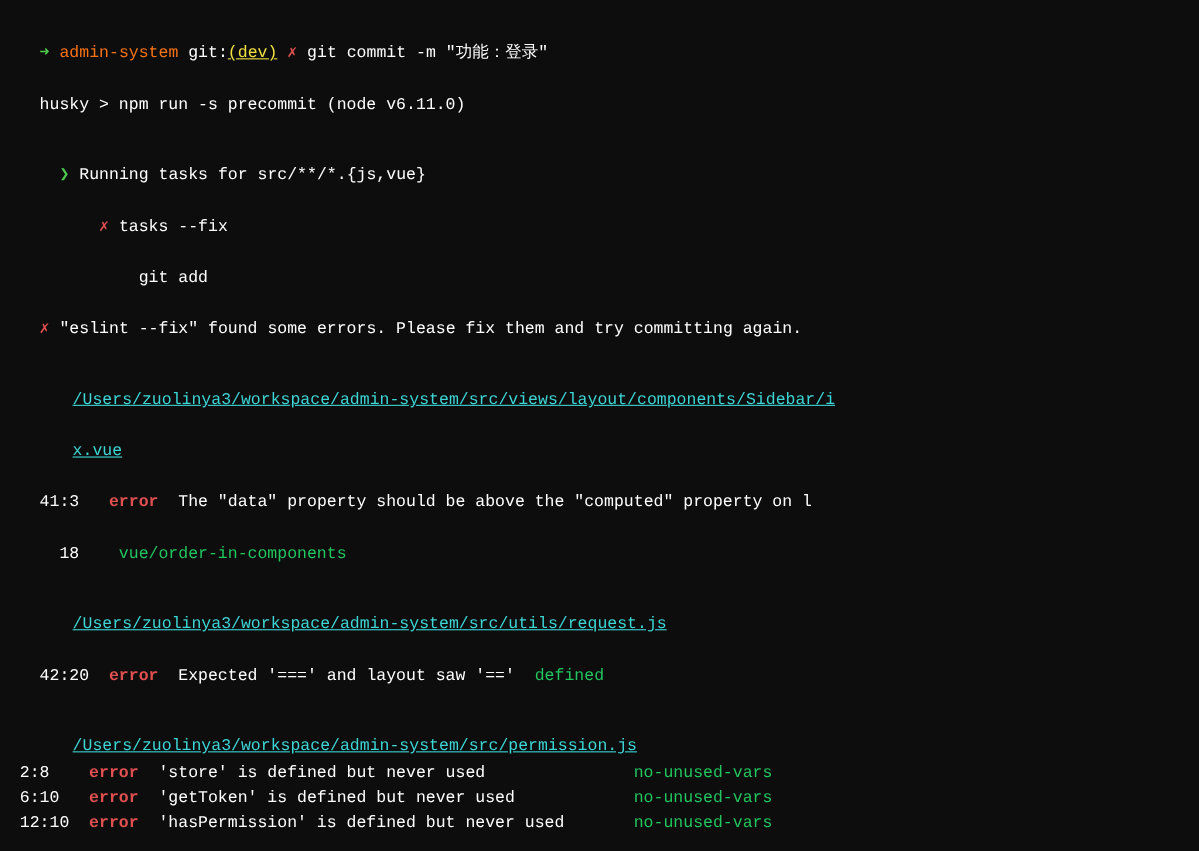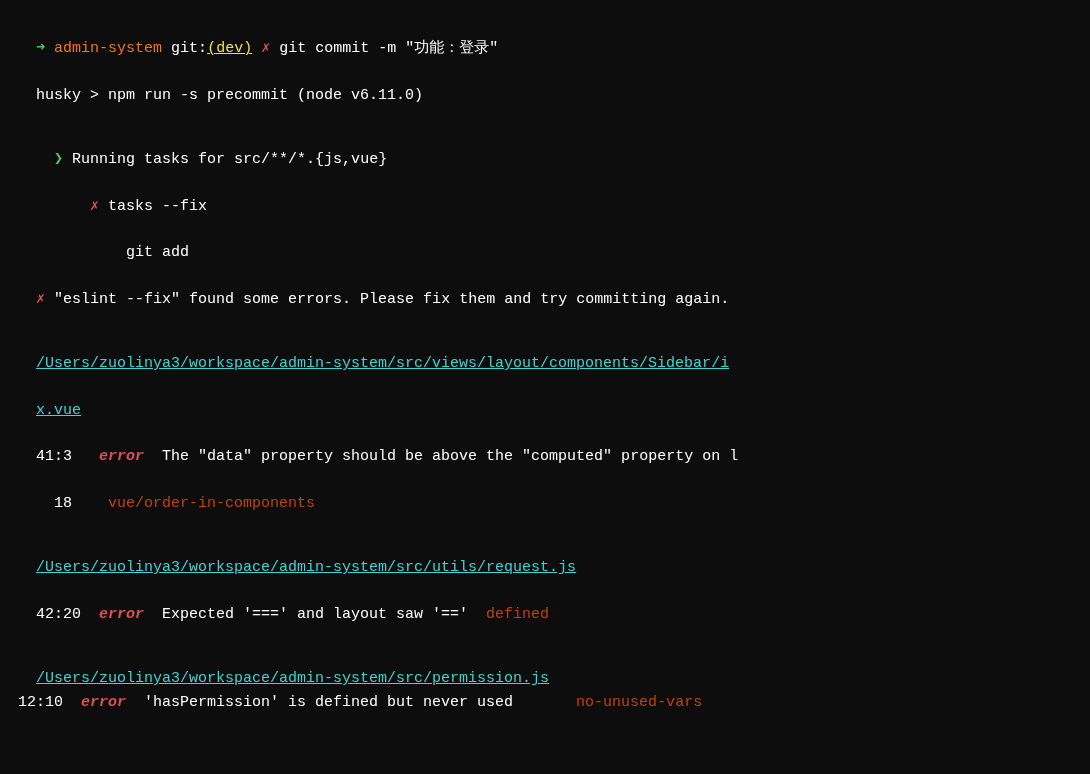--- a/index.html
+++ b/index.html
@@ -14,28 +14,27 @@
       padding: 14px 18px 14px 18px;
       position: relative;
       overflow-x: hidden;
     }
     .line { white-space: pre; display: block; }
     .green { color: #4ec94e; }
     .cyan { color: #f97316; }
     .yellow { color: #f0e040; text-decoration: underline; }
     .red { color: #e05050; }
     .white { color: #ffffff; margin-top: 21px; }
-    .link-cyan { color: #3dd5d5; text-decoration: underline; }
+    .link-cyan { color: #3dd5d5; text-decoration: underline; margin-left: 30px; }
     .error-label {
       color: #e05050;
       font-weight: bold;
-      font-style: italic;
     }
     .rule-label {
-      color: #c2410c;
+      color: #22c55e;
       text-align: center;
     }
     .blank { height: 18px; }
   </style>
 </head>
 <body>
 
 <div class="line">
   <span class="green">➜ </span><span class="cyan">admin-system</span><span> </span><span class="white">git:</span><span class="yellow">(dev)</span><span class="red"> ✗ </span><span class="white">git commit -m "功能：登录"</span>
 </div>
@@ -88,14 +87,16 @@
   <span class="white">42:20  </span><span class="error-label">error</span><span class="white">  Expected '===' and layout saw '=='  </span><span class="rule-label">defined</span>
 </div>
 
 <div class="blank"></div>
 
 <div class="line">
   <span class="link-cyan">/Users/zuolinya3/workspace/admin-system/src/permission.js</span>
 </div>
 
 <div id="file3-rows">
+    <div class="line"><span class="white">2:8    </span><span class="error-label">error</span><span class="white">  'store' is defined but never used               </span><span class="rule-label">no-unused-vars</span></div>
+    <div class="line"><span class="white">6:10   </span><span class="error-label">error</span><span class="white">  'getToken' is defined but never used            </span><span class="rule-label">no-unused-vars</span></div>
     <div class="line"><span class="white">12:10  </span><span class="error-label">error</span><span class="white">  'hasPermission' is defined but never used       </span><span class="rule-label">no-unused-vars</span></div>
   </div>
 
 </body></html>

